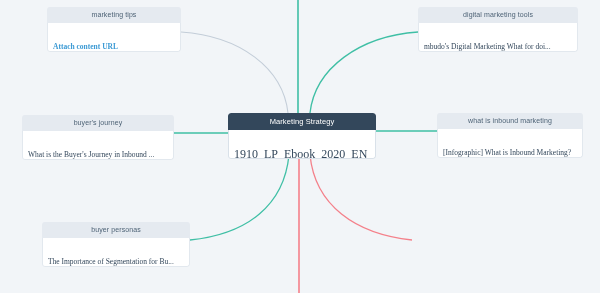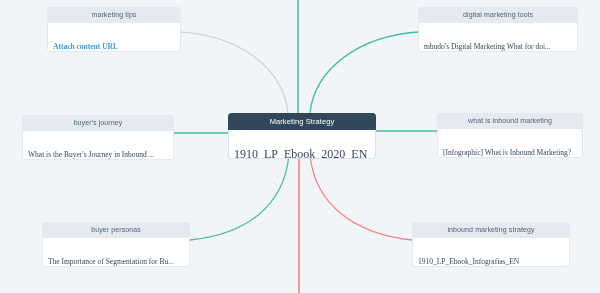--- a/index.html
+++ b/index.html
@@ -145,18 +145,14 @@
   <div class="node" id="node-buyer-personas">
     <div class="node-header">buyer personas</div>
     <div class="node-body">The Importance of Segmentation for Bu...</div>
   </div>
 
   <div class="node" id="node-inbound-marketing">
     <div class="node-header">what is inbound marketing</div>
     <div class="node-body">[Infographic] What is Inbound Marketing?</div>
   </div>
 
-  <div class="node" id="node-inbound-strategy">
-    <div class="node-header">inbound marketing strategy</div>
-    <div class="node-body">1910_LP_Ebook_Infografias_EN</div>
-  </div>
 
 </div>
 
 </body></html>

